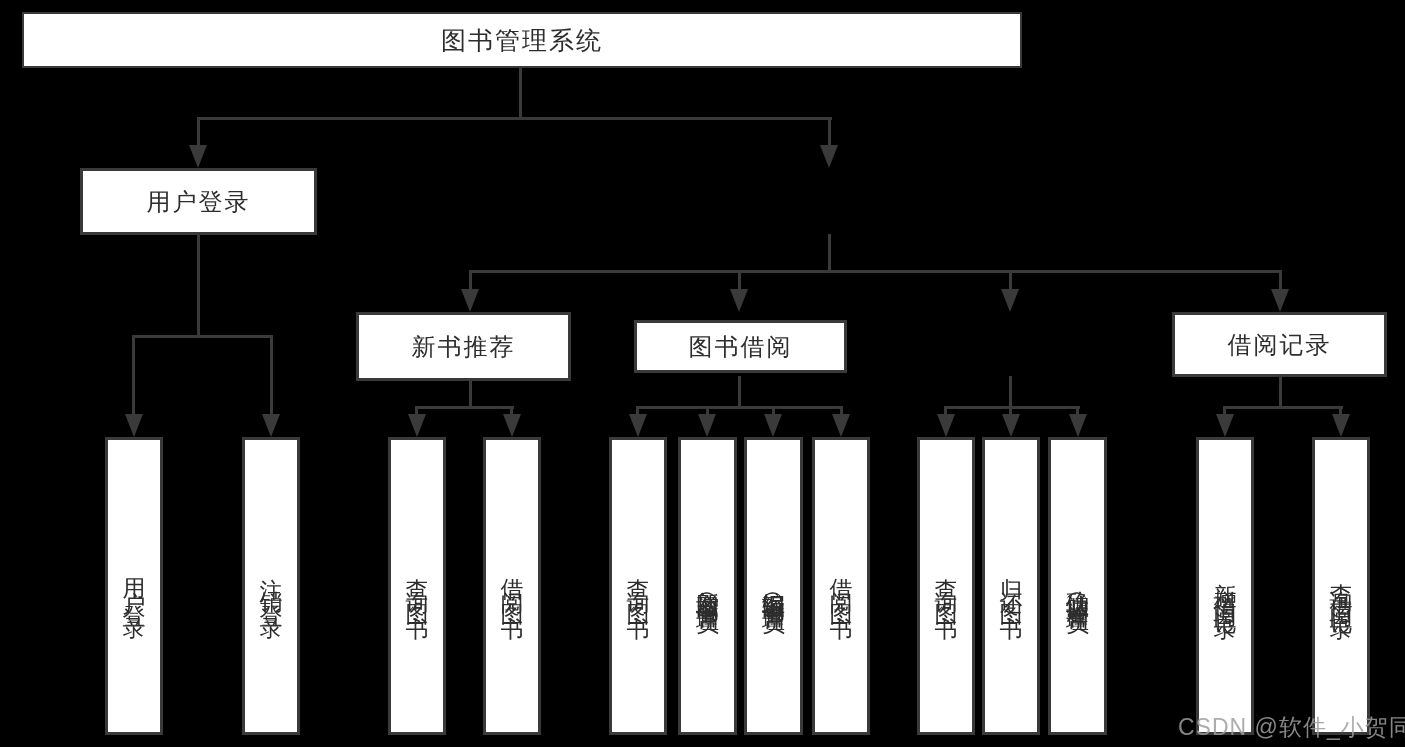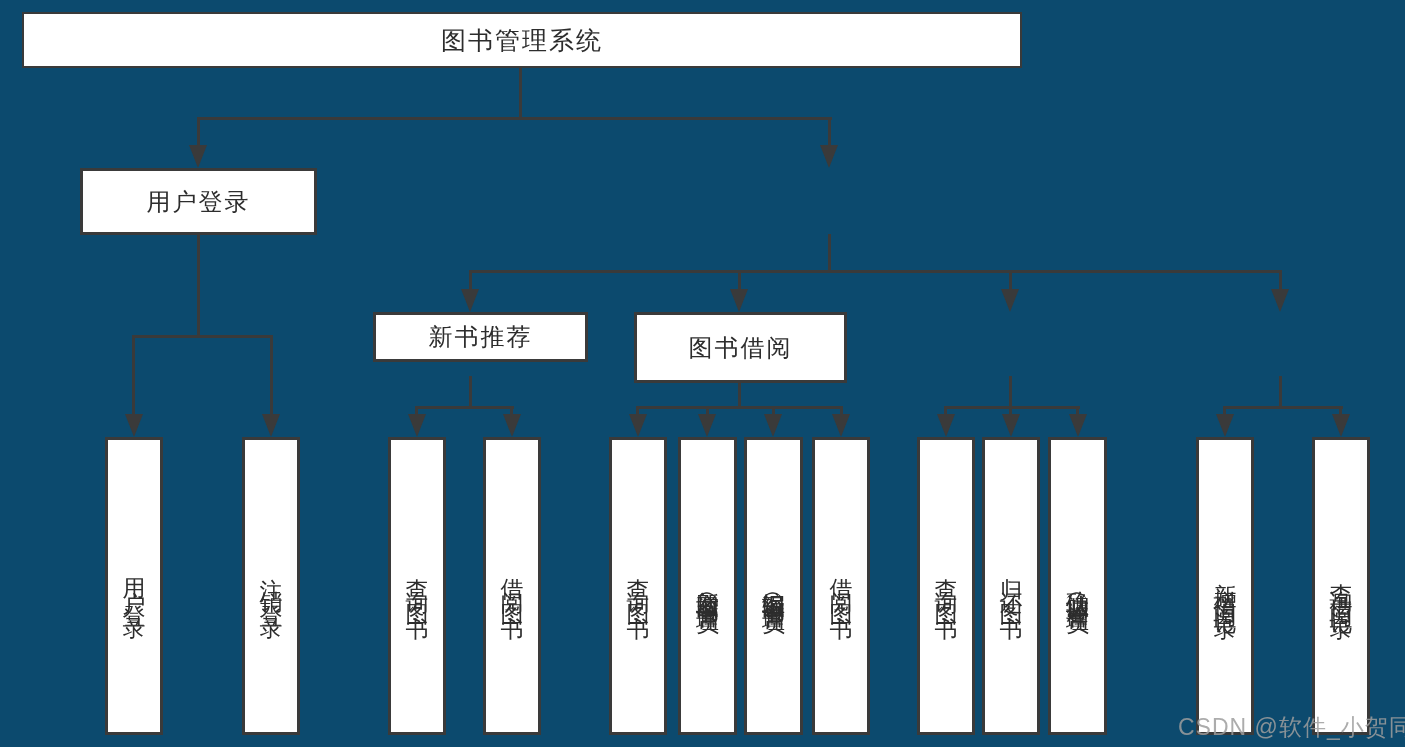--- a/index.html
+++ b/index.html
@@ -1,17 +1,17 @@
 <!DOCTYPE html>
 <html><head>
 <meta charset="utf-8">
 <style>
   html,body{margin:0;padding:0;background:#ffffff;}
   .stage{
-    position:relative;width:1405px;height:747px;background:#0c4a6e;
+    position:relative;width:1405px;height:747px;background:#000000;
     font-family:"Liberation Sans",sans-serif;color:#2d2d2d;overflow:hidden;
   }
   .box{
     position:absolute;border:3px solid #3a3a3a;background:#ffffff;
     display:flex;align-items:center;justify-content:center;
     font-size:24px;letter-spacing:2px;box-sizing:border-box;z-index:2;
   }
   .rootbox{border-width:2px;font-size:25px;}
   .vbox{font-size:23px;letter-spacing:0;}
   .vbox span{writing-mode:vertical-rl;text-orientation:mixed;line-height:1;}
@@ -55,25 +55,28 @@
   <div class="hline" style="left:469px;top:270px;width:813px;"></div>
   <div class="vline" style="left:469px;top:270px;height:24px;"></div>
   <div class="arrow" style="left:461px;top:289px;"></div>
   <div class="vline" style="left:738px;top:270px;height:24px;"></div>
   <div class="arrow" style="left:730px;top:289px;"></div>
   <div class="vline" style="left:1009px;top:270px;height:24px;"></div>
   <div class="arrow" style="left:1001px;top:289px;"></div>
   <div class="vline" style="left:1279px;top:270px;height:24px;"></div>
   <div class="arrow" style="left:1271px;top:289px;"></div>
 
-  <div class="box" style="left:373px;top:312px;width:215px;height:50px;">
+  <div class="box" style="left:356px;top:312px;width:215px;height:69px;">
     <span>新书推荐</span>
   </div>
-  <div class="box" style="left:634px;top:312px;width:213px;height:71px;font-family:Liberation Mono, monospace;">
+  <div class="box" style="left:634px;top:320px;width:213px;height:53px;font-family:Liberation Mono, monospace;">
     <span>图书借阅</span>
+  </div>
+  <div class="box" style="left:1172px;top:312px;width:215px;height:65px;">
+    <span>借阅记录</span>
   </div>
 
   <div class="vline" style="left:197px;top:234px;height:104px;"></div>
   <div class="hline" style="left:132px;top:335px;width:141px;"></div>
   <div class="vline" style="left:132px;top:335px;height:83px;"></div>
   <div class="arrow" style="left:125px;top:414px;"></div>
   <div class="vline" style="left:270px;top:335px;height:83px;"></div>
   <div class="arrow" style="left:262px;top:414px;"></div>
 
   <div class="vline" style="left:469px;top:376px;height:33px;"></div>

